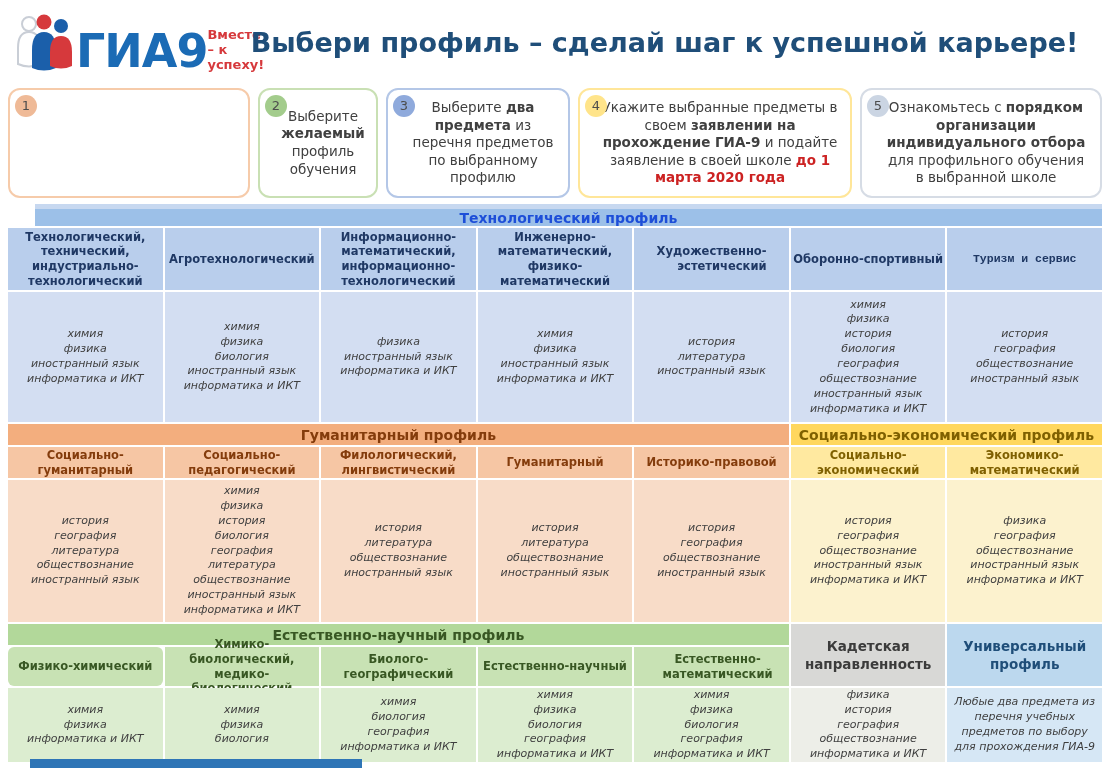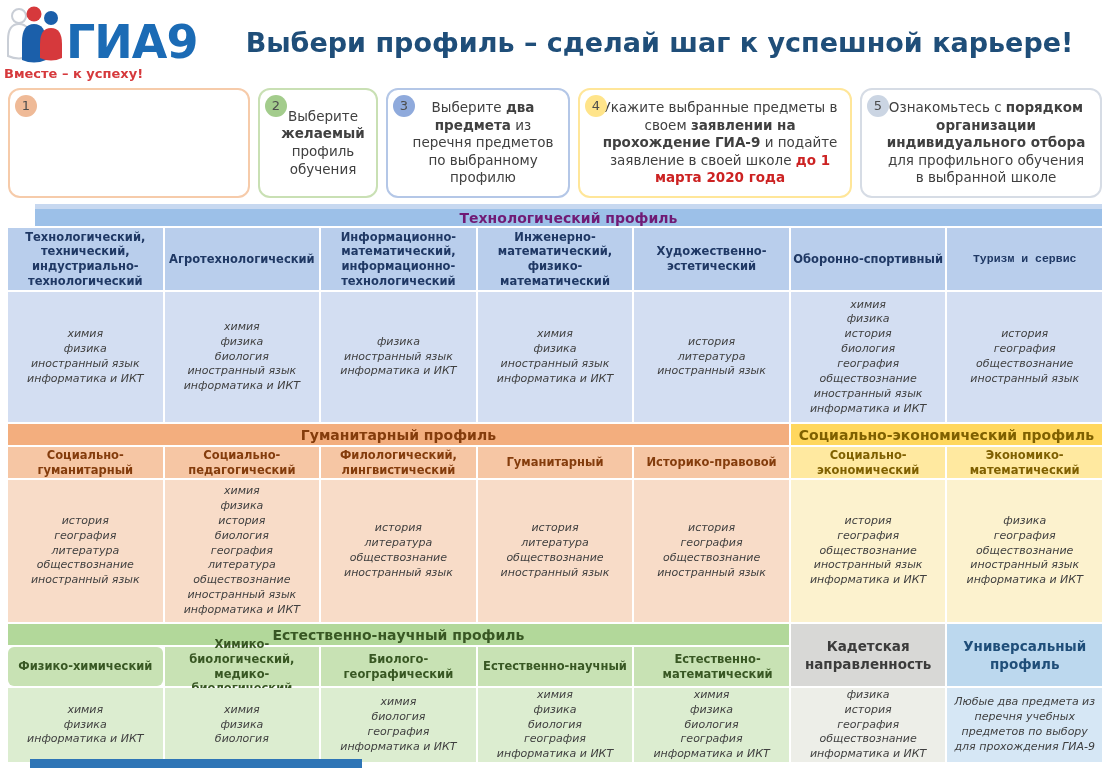--- a/index.html
+++ b/index.html
@@ -1,20 +1,20 @@
 <!DOCTYPE html>
 <html><head>
 <meta charset="utf-8">
 <style>
   html,body{margin:0;padding:0;background:#ffffff;}
   .page{position:relative;width:1110px;height:768px;background:#ffffff;overflow:hidden;
         font-family:"DejaVu Sans",sans-serif;}
   
   .header{position:absolute;left:0;top:0;width:1110px;height:86px;display:flex;align-items:center;}
-  .logo{width:215px;display:flex;flex-direction:column;align-items:flex-start;padding-left:4px;}
+  .logo{width:215px;display:flex;flex-direction:row;align-items:flex-end;padding-left:14px;}
   .logo-top{display:flex;align-items:flex-end;}
   .logo-text{font-size:46px;font-weight:bold;letter-spacing:-1px;line-height:0.9;}
   .logo-tagline{font-size:13px;font-weight:bold;margin-top:2px;}
   .title{flex:1;text-align:center;font-weight:bold;font-size:27px;padding-right:10px;line-height:1.05;}
   
   .steps{position:absolute;left:8px;top:88px;width:1094px;height:110px;display:flex;gap:8px;}
   .step{position:relative;box-sizing:border-box;border:2px solid;border-radius:12px;background:#fff;
         display:flex;align-items:center;justify-content:center;text-align:center;
         padding:6px 10px 6px 20px;font-size:13.5px;color:#404040;line-height:1.3;flex:0 0 auto;}
   .badge{position:absolute;left:5px;top:5px;width:22px;height:22px;border-radius:50%;
@@ -70,21 +70,21 @@
         <div class="badge" style="background: rgb(255, 228, 138);">4</div>
         <div class="step-text"><span>Укажите выбранные предметы в своем </span><span style="font-weight: bold;">заявлении на прохождение ГИА-9</span><span> и подайте заявление в своей школе </span><span style="font-weight: bold; color: rgb(204, 34, 34);">до 1 марта 2020 года</span></div>
       </div>
       <div class="step" style="width: 242px; border-color: rgb(214, 220, 229);">
         <div class="badge" style="background: rgb(203, 213, 227);">5</div>
         <div class="step-text"><span>Ознакомьтесь с </span><span style="font-weight: bold;">порядком организации индивидуального отбора</span><span> для профильного обучения в выбранной школе</span></div>
       </div>
     </div>
 
   <div class="ptable" id="table">
-      <div class="banner" style="background: rgb(156, 192, 232); color: #701a75; border-top: 5px solid rgb(199, 216, 240); box-sizing: border-box; grid-area: 1 / 1 / auto / span 7; margin-left: 27px;">Технологический профиль</div>
+      <div class="banner" style="background: rgb(156, 192, 232); color: #1d4ed8; border-top: 5px solid rgb(199, 216, 240); box-sizing: border-box; grid-area: 1 / 1 / auto / span 7; margin-left: 27px;">Технологический профиль</div>
       <div class="colhead" style="background: rgb(185, 206, 236); color: rgb(31, 56, 100); grid-area: 2 / 1 / auto / span 1;">Технологический,
 технический,
 индустриально-
 технологический</div>
       <div class="cell" style="background: rgb(211, 222, 242); grid-area: 3 / 1 / auto / span 1;">химия
 физика
 иностранный язык
 информатика и ИКТ</div>
       <div class="colhead" style="background: rgb(185, 206, 236); color: rgb(31, 56, 100); grid-area: 2 / 2 / auto / span 1;">Агротехнологический</div>
       <div class="cell" style="background: rgb(211, 222, 242); grid-area: 3 / 2 / auto / span 1;">химия
@@ -99,21 +99,21 @@
       <div class="cell" style="background: rgb(211, 222, 242); grid-area: 3 / 3 / auto / span 1;">физика
 иностранный язык
 информатика и ИКТ</div>
       <div class="colhead" style="background: rgb(185, 206, 236); color: rgb(31, 56, 100); grid-area: 2 / 4 / auto / span 1;">Инженерно-
 математический,
 физико-математический</div>
       <div class="cell" style="background: rgb(211, 222, 242); grid-area: 3 / 4 / auto / span 1;">химия
 физика
 иностранный язык
 информатика и ИКТ</div>
-      <div class="colhead" style="background: rgb(185, 206, 236); color: rgb(31, 56, 100); grid-area: 2 / 5 / auto / span 1;">Художественно-
+      <div class="colhead" style="background: rgb(185, 206, 236); color: rgb(31, 56, 100); grid-area: 2 / 5 / auto / span 1; text-align: right;">Художественно-
 эстетический</div>
       <div class="cell" style="background: rgb(211, 222, 242); grid-area: 3 / 5 / auto / span 1;">история
 литература
 иностранный язык</div>
       <div class="colhead" style="background: rgb(185, 206, 236); color: rgb(31, 56, 100); grid-area: 2 / 6 / auto / span 1;">Оборонно-спортивный</div>
       <div class="cell" style="background: rgb(211, 222, 242); grid-area: 3 / 6 / auto / span 1;">химия
 физика
 история
 биология
 география

